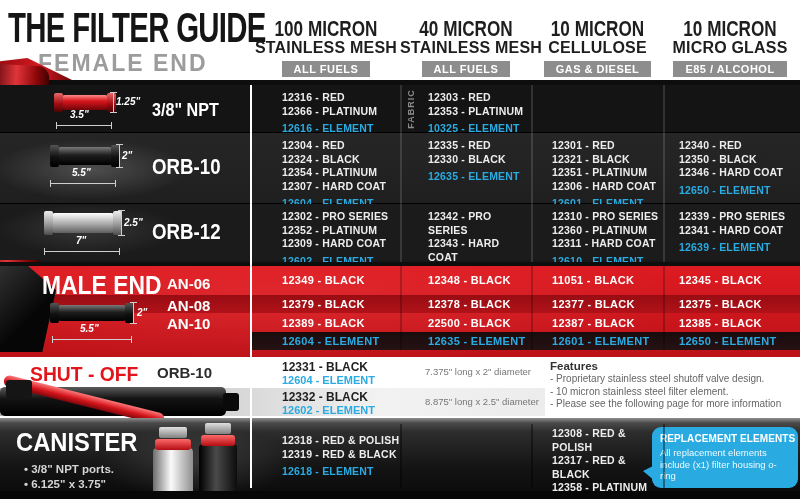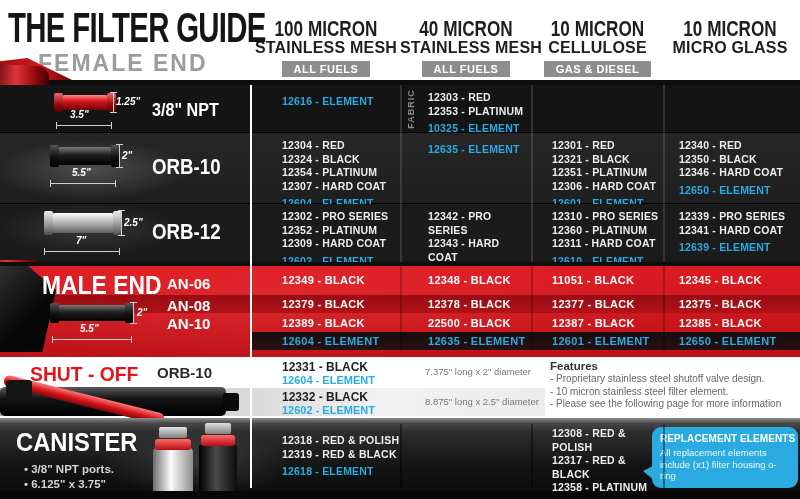--- a/index.html
+++ b/index.html
@@ -155,39 +155,42 @@
       <div class="badge">ALL FUELS</div>
     </div>
     <div class="ch ch3">
       <div class="micron">10 MICRON</div>
       <div class="media">CELLULOSE</div>
       <div class="badge">GAS &amp; DIESEL</div>
     </div>
     <div class="ch ch4">
       <div class="micron">10 MICRON</div>
       <div class="media">MICRO GLASS</div>
+      <div class="badge">E85 / ALCOHOL</div>
     </div>
   </div>
   <div class="blackbar"></div>
 
   <div class="female">
     <div class="bottle"></div>
 
     <div class="frow fr1">
       <div class="filt red" style="left:62px;top:10px;width:46px;height:15px">
           <i class="l"></i>
           <i class="r"></i>
         </div>
       <div class="vdim" style="left:110px;top:7px;height:21px"></div>
       <div class="dimlab" style="left:116px;top:11px">1.25"</div>
       <div class="dimlab" style="left:70px;top:24px">3.5"</div>
       <div class="hdim" style="left:56px;top:37px;width:56px"></div>
       <div class="flabel" style="top:14px;font-size:19px">3/8" NPT</div>
       <div class="fabric">FABRIC</div>
       <div class="cell c1">
+        <div class="parts">12316 - RED
+12366 - PLATINUM</div>
         <div class="elems">12616 - ELEMENT</div>
       </div>
       <div class="cell c2">
         <div class="parts">12303 - RED
 12353 - PLATINUM</div>
         <div class="elems">10325 - ELEMENT</div>
       </div>
     </div>
 
     <div class="frow fr2">
@@ -202,20 +205,22 @@
       <div class="flabel" style="top:21px;font-size:22px">ORB-10</div>
       <div class="cell c1">
         <div class="parts">12304 - RED
 12324 - BLACK
 12354 - PLATINUM
 12307 - HARD COAT</div>
         <div class="elems">12604 - ELEMENT
 12614 - CRIMP ELEMENT</div>
       </div>
       <div class="cell c2">
+        <div class="parts">12335 - RED
+12330 - BLACK</div>
         <div class="elems">12635 - ELEMENT</div>
       </div>
       <div class="cell c3">
         <div class="parts">12301 - RED
 12321 - BLACK
 12351 - PLATINUM
 12306 - HARD COAT</div>
         <div class="elems">12601 - ELEMENT</div>
       </div>
       <div class="cell c4">

